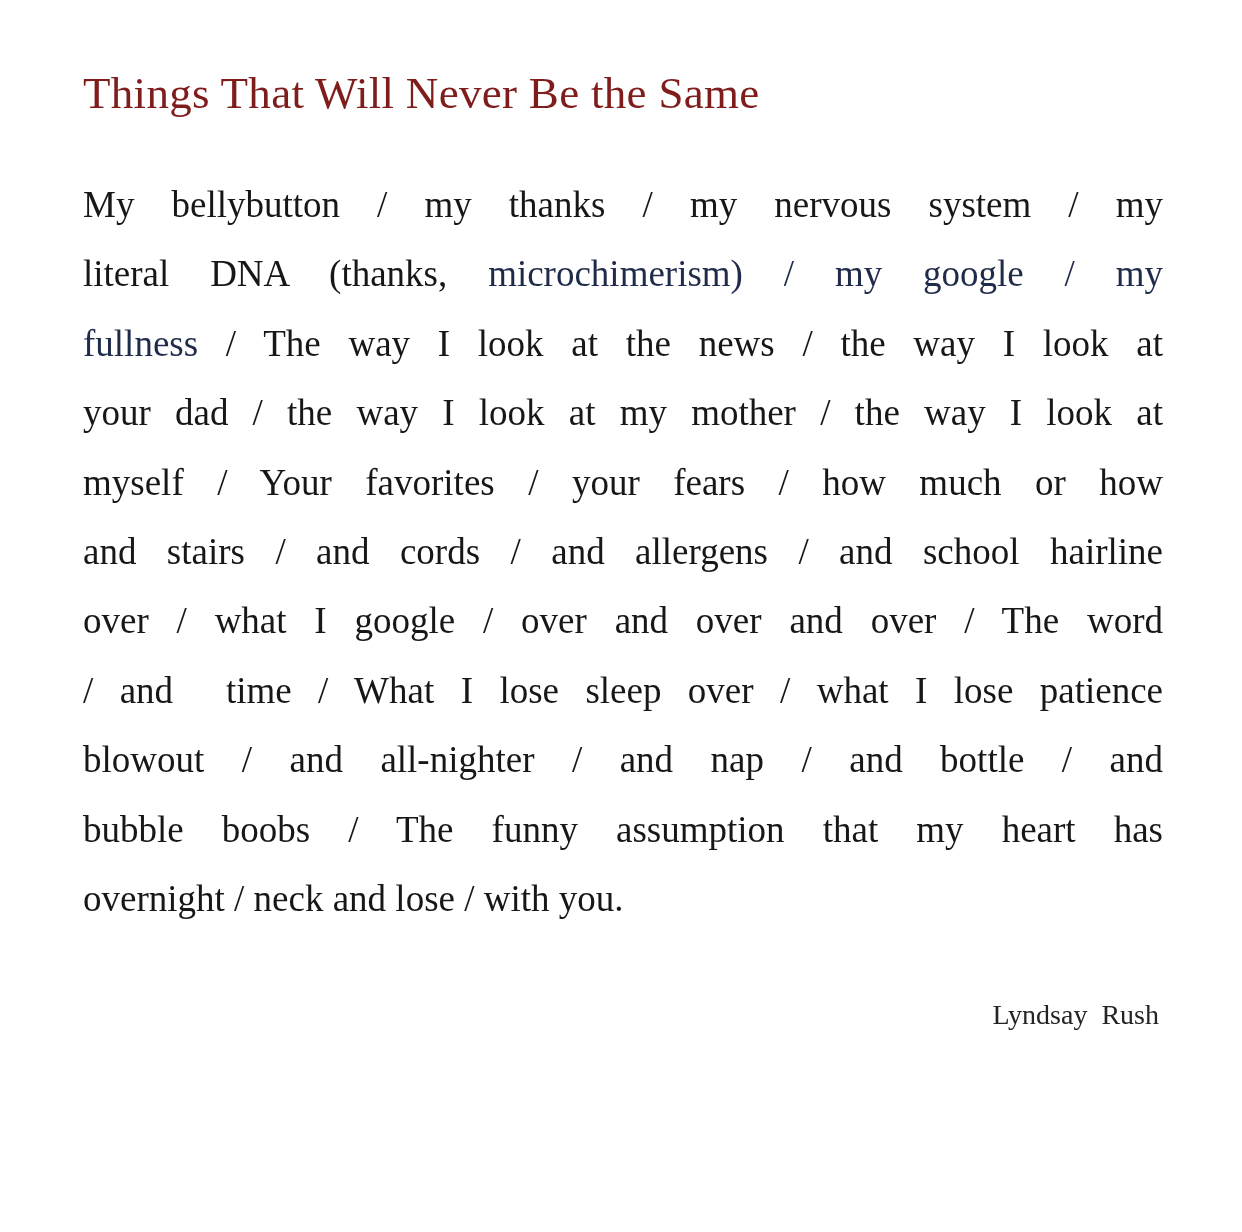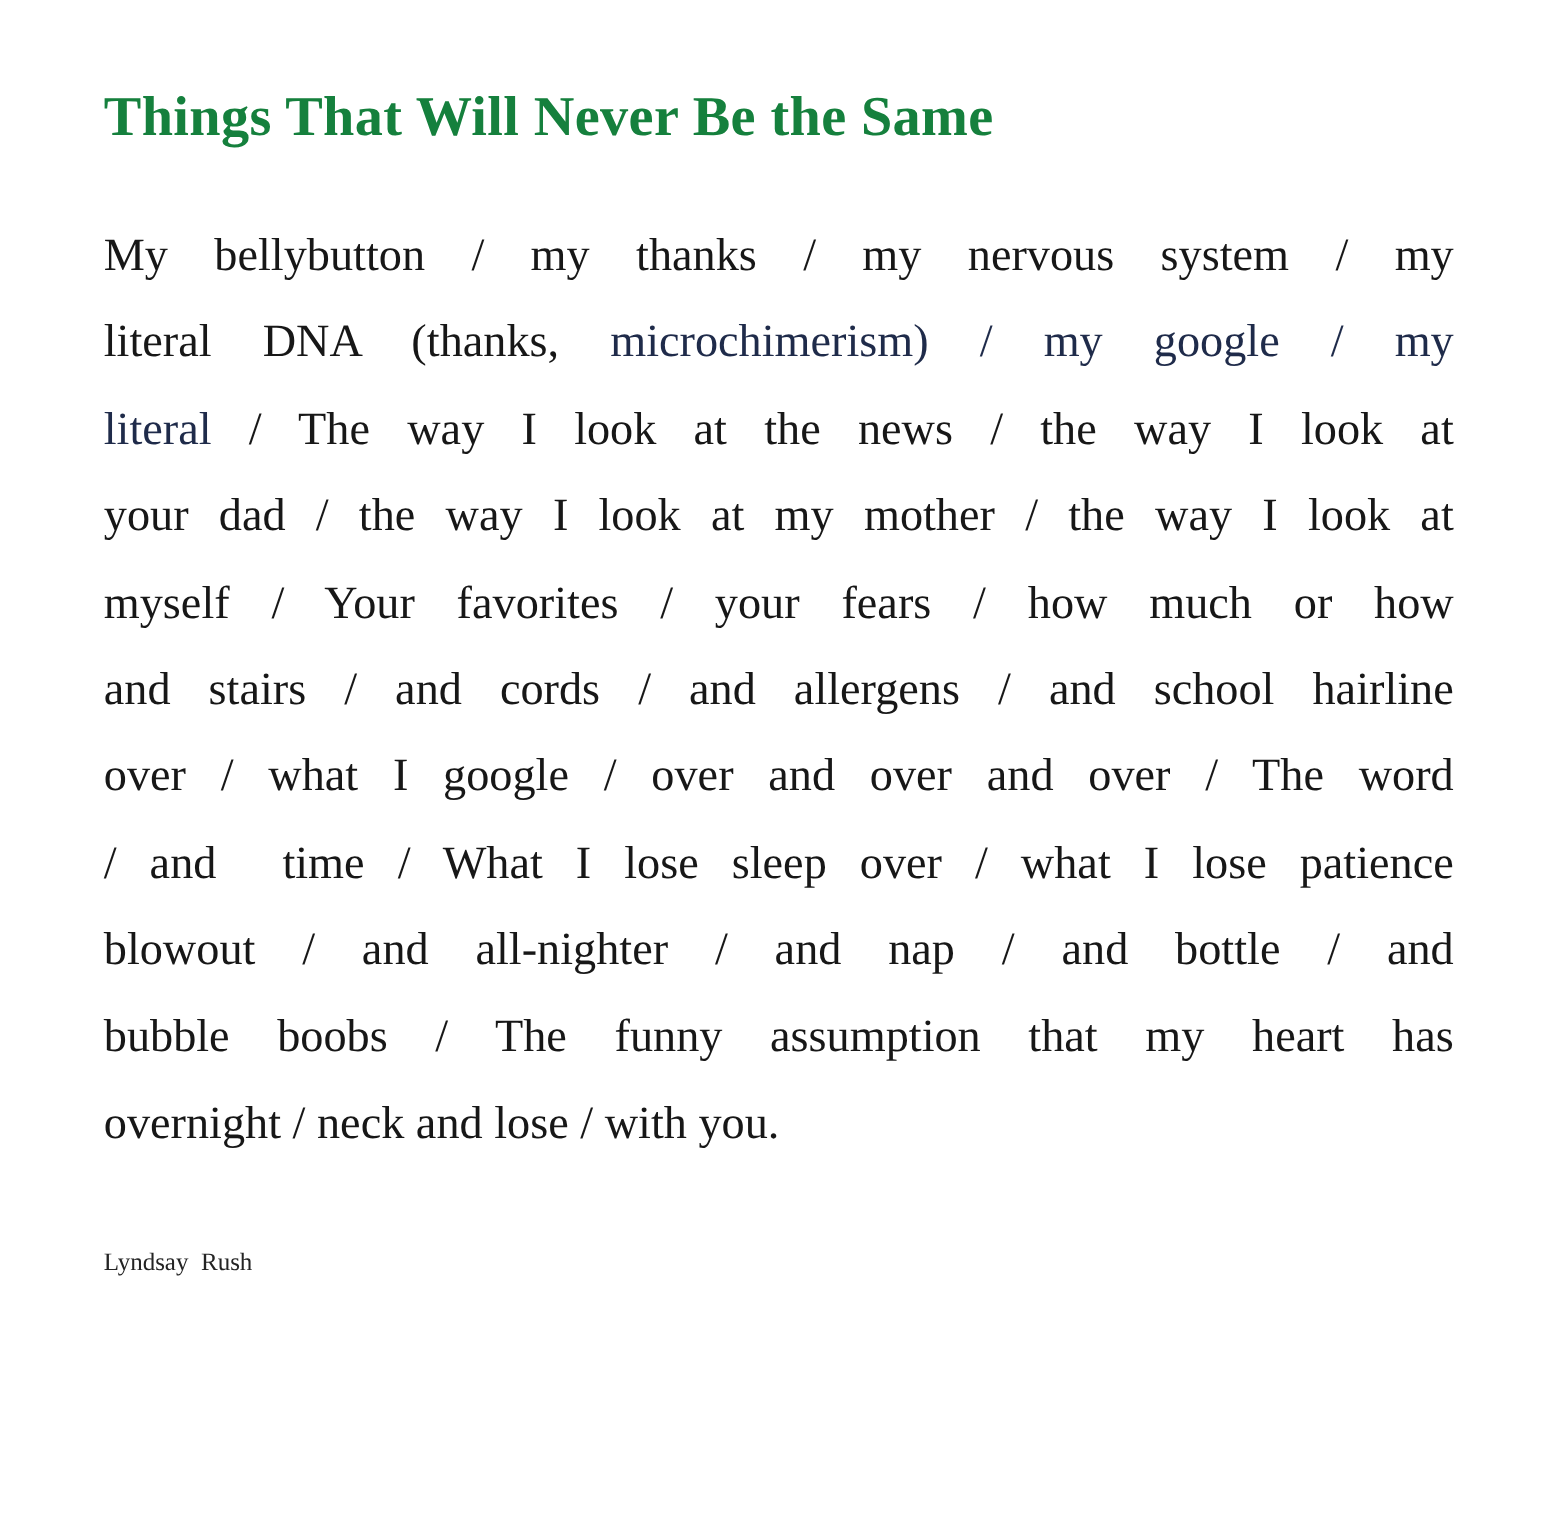--- a/index.html
+++ b/index.html
@@ -13,22 +13,22 @@
     position:relative;
     width:1242px;
     height:1232px;
     background:var(--bg);
     font-family:"Liberation Serif", serif;
     padding:66px 79px 0 83px;
     overflow:hidden;
   }
   .poem-title{
     font-size:45px;
-    font-weight:bold;
-    color:#15803d;
+    font-weight:normal;
+    color:#7f1d1d;
     letter-spacing:0.3px;
     line-height:1.2;
   }
   .poem-body{
     margin-top:50px;
     width:1080px;
     color:var(--text);
   }
   .poem-line{
     font-size:37px;
@@ -39,36 +39,36 @@
     white-space:normal;
   }
   .poem-line.last{
     text-align-last:left;
   }
   .accent{
     color:var(--accent);
   }
   .attribution{
     margin-top:66px;
-    text-align:left;
-    font-size:20px;
+    text-align:right;
+    font-size:28px;
     color:#242424;
     padding-right:4px;
   }
 </style>
 </head>
 <body>
 
 <div class="page">
   <h1 class="poem-title">Things That Will Never Be the Same</h1>
 
   <div class="poem-body">
       <div class="poem-line"><span>My bellybutton / my thanks / my nervous system / my</span></div>
       <div class="poem-line"><span>literal DNA (thanks, </span><span class="accent">microchimerism) / my google / my</span></div>
-      <div class="poem-line"><span class="accent">literal</span><span> / The way I look at the news / the way I look at</span></div>
+      <div class="poem-line"><span class="accent">fullness</span><span> / The way I look at the news / the way I look at</span></div>
       <div class="poem-line"><span>your dad / the way I look at my mother / the way I look at</span></div>
       <div class="poem-line"><span>myself / Your favorites / your fears / how much or how</span></div>
       <div class="poem-line"><span>and stairs / and cords / and allergens / and school hairline</span></div>
       <div class="poem-line"><span>over / what I google / over and over and over / The word</span></div>
       <div class="poem-line"><span>/ and &nbsp;time / What I lose sleep over / what I lose patience</span></div>
       <div class="poem-line"><span>blowout / and all-nighter / and nap / and bottle / and</span></div>
       <div class="poem-line"><span>bubble boobs / The funny assumption that my heart has</span></div>
       <div class="poem-line last"><span>overnight / neck and lose / with you.</span></div>
     </div>
 

